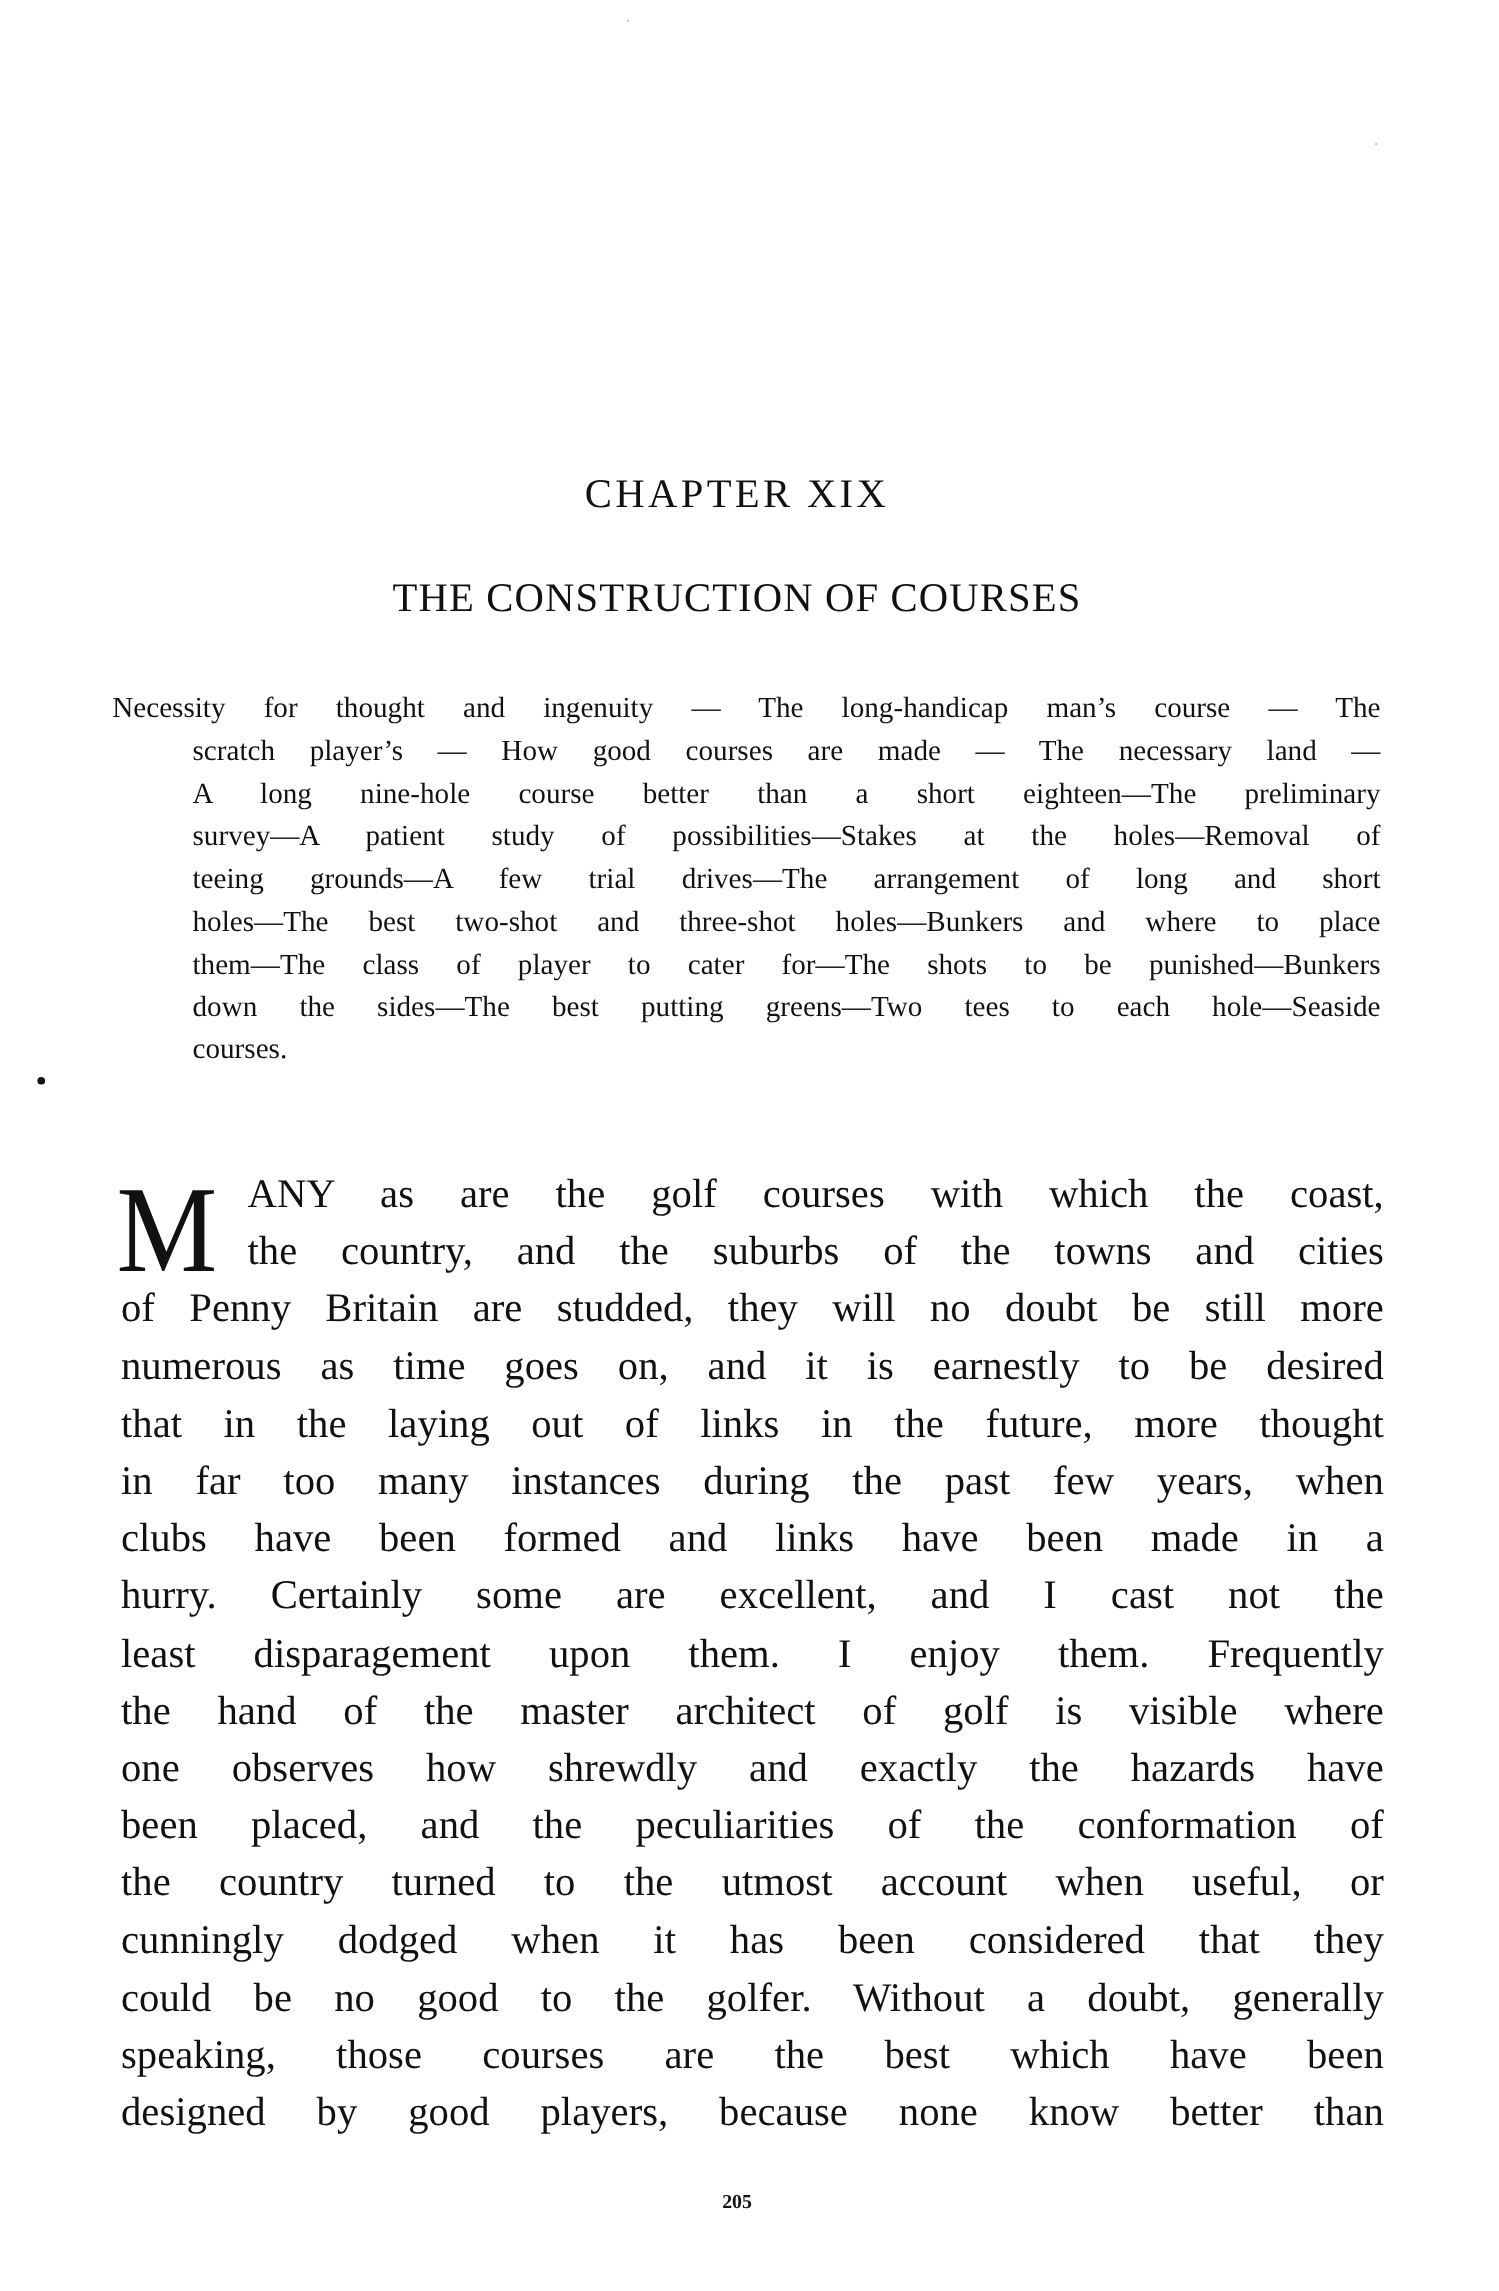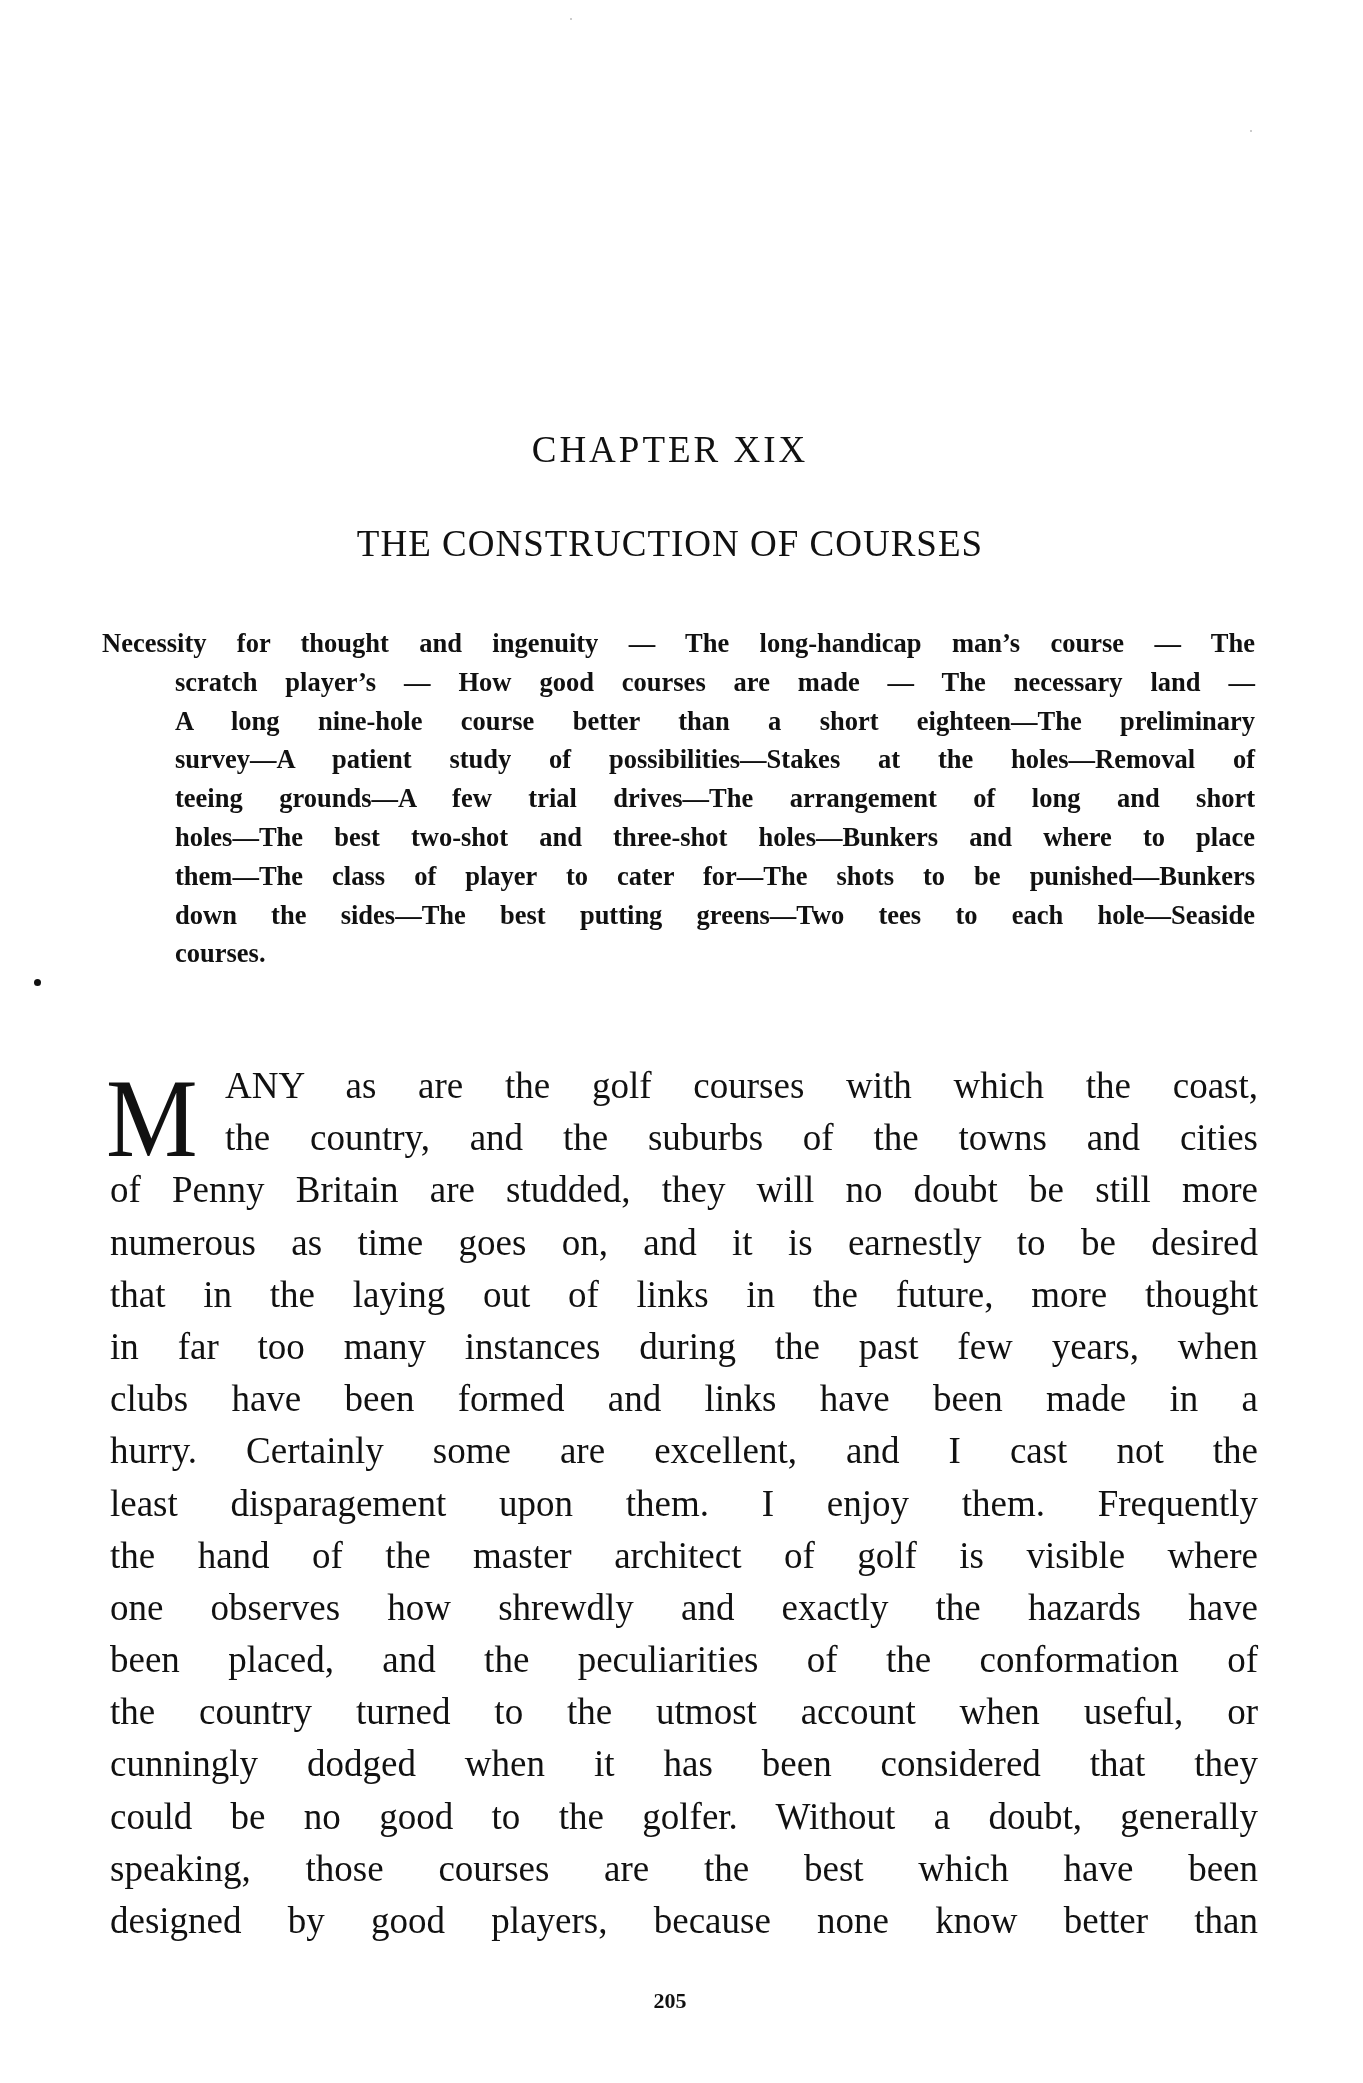--- a/index.html
+++ b/index.html
@@ -1,29 +1,29 @@
 <!DOCTYPE html>
 <html><head>
   <meta charset="utf-8">
   <style>
     html, body { margin: 0; padding: 0; background: #ffffff; }
     body { width: 1363px; height: 2083px; position: relative; overflow: hidden; color: #111; font-family: "Liberation Serif", "DejaVu Serif", serif; }
     .page { position: absolute; left: 0; top: 0; width: 1363px; height: 2080px; }
     .chapter-number { position: absolute; left: 0; width: 1340px; top: 428px; text-align: center; font-size: 37px; letter-spacing: 3px; line-height: 44px; }
     .chapter-title { position: absolute; left: 0; width: 1340px; top: 522px; text-align: center; font-size: 37px; letter-spacing: 1px; line-height: 44px; }
-    .synopsis { position: absolute; left: 102px; top: 624px; width: 1153px; font-size: 26.5px; line-height: 38.8px; font-weight: bold; }
+    .synopsis { position: absolute; left: 102px; top: 624px; width: 1153px; font-size: 26.5px; line-height: 38.8px; }
     .syn-line { display: block; height: 38.8px; white-space: nowrap; text-align: justify; text-align-last: justify; }
     .syn-line.indent { margin-left: 73px; }
     .syn-line.last { text-align-last: left; }
     .stray-dot { position: absolute; left: 34px; top: 979px; width: 7px; height: 7px; border-radius: 50%; background: #111; }
     .body-text { position: absolute; left: 110px; top: 1060px; width: 1148px; font-size: 37px; line-height: 52.2px; }
     .body-line { display: block; height: 52.2px; white-space: nowrap; text-align: justify; text-align-last: justify; }
     .body-line.indent { margin-left: 115px; }
     .drop-cap { position: absolute; left: -4px; top: 8px; font-size: 112px; line-height: 100px; font-family: "Liberation Serif", serif; transform: scaleX(0.92); transform-origin: left top; }
-    .page-number { position: absolute; left: 0; width: 1340px; top: 1988px; text-align: center; font-size: 22px; line-height: 26px; font-weight: bold; }
+    .page-number { position: absolute; left: 0; width: 1340px; top: 1988px; text-align: center; font-size: 18px; line-height: 26px; font-weight: bold; }
     .smudge { position: absolute; width: 2px; height: 2px; background: #bbb; border-radius: 50%; }
   </style>
 </head>
 <body>
 
 <div class="page">
 
   <div class="smudge" style="left:570px;top:18px;"></div>
   <div class="smudge" style="left:1250px;top:130px;"></div>
 

